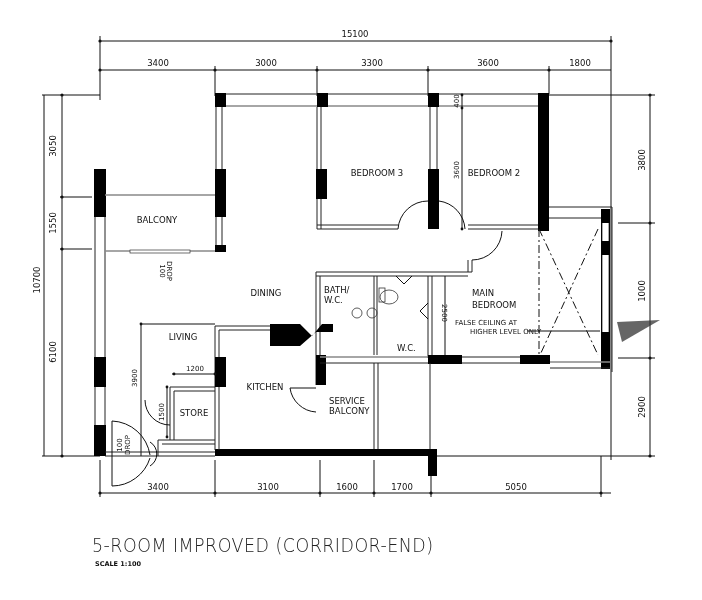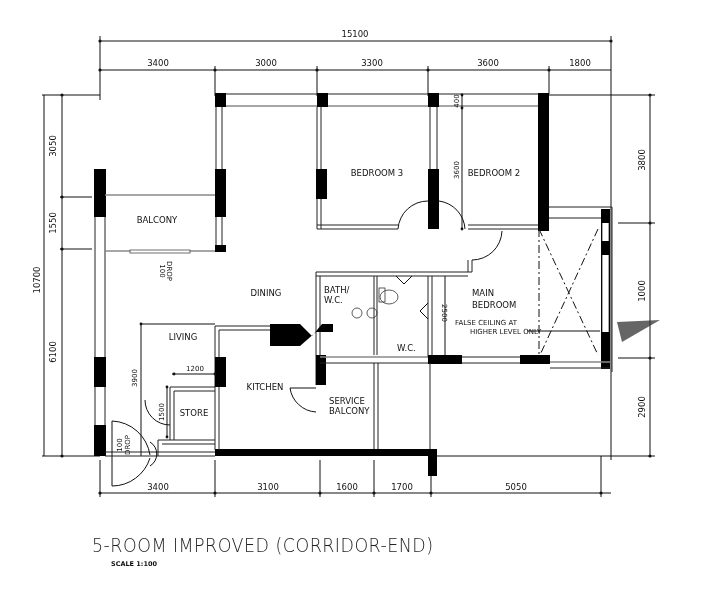--- a/index.html
+++ b/index.html
@@ -15,21 +15,21 @@
     .col { fill: #000; }
     .thick { fill: #000; }
     .door { stroke: #111; stroke-width: 1; fill: none; }
     .dash { stroke: #111; stroke-width: 1; fill: none; stroke-dasharray: 8 3 2 3; }
     .title {
       position: absolute; left: 92px; top: 534px;
       font-family: "DejaVu Sans", sans-serif; font-size: 19px; font-weight: 300;
       letter-spacing: 0.5px; color: #222; transform: scaleX(0.92); transform-origin: left top;
     }
     .scale {
-      position: absolute; left: 111px; top: 560px;
+      position: absolute; left: 95px; top: 560px;
       font-family: "DejaVu Sans", sans-serif; font-size: 6.5px; font-weight: bold; color: #111;
     }
   </style>
 </head>
 <body>
 
 <svg id="plan" viewBox="0 0 702 600" xmlns="http://www.w3.org/2000/svg">
 
   <g>
     <line class="dline" x1="100" y1="41" x2="611" y2="41"></line>

